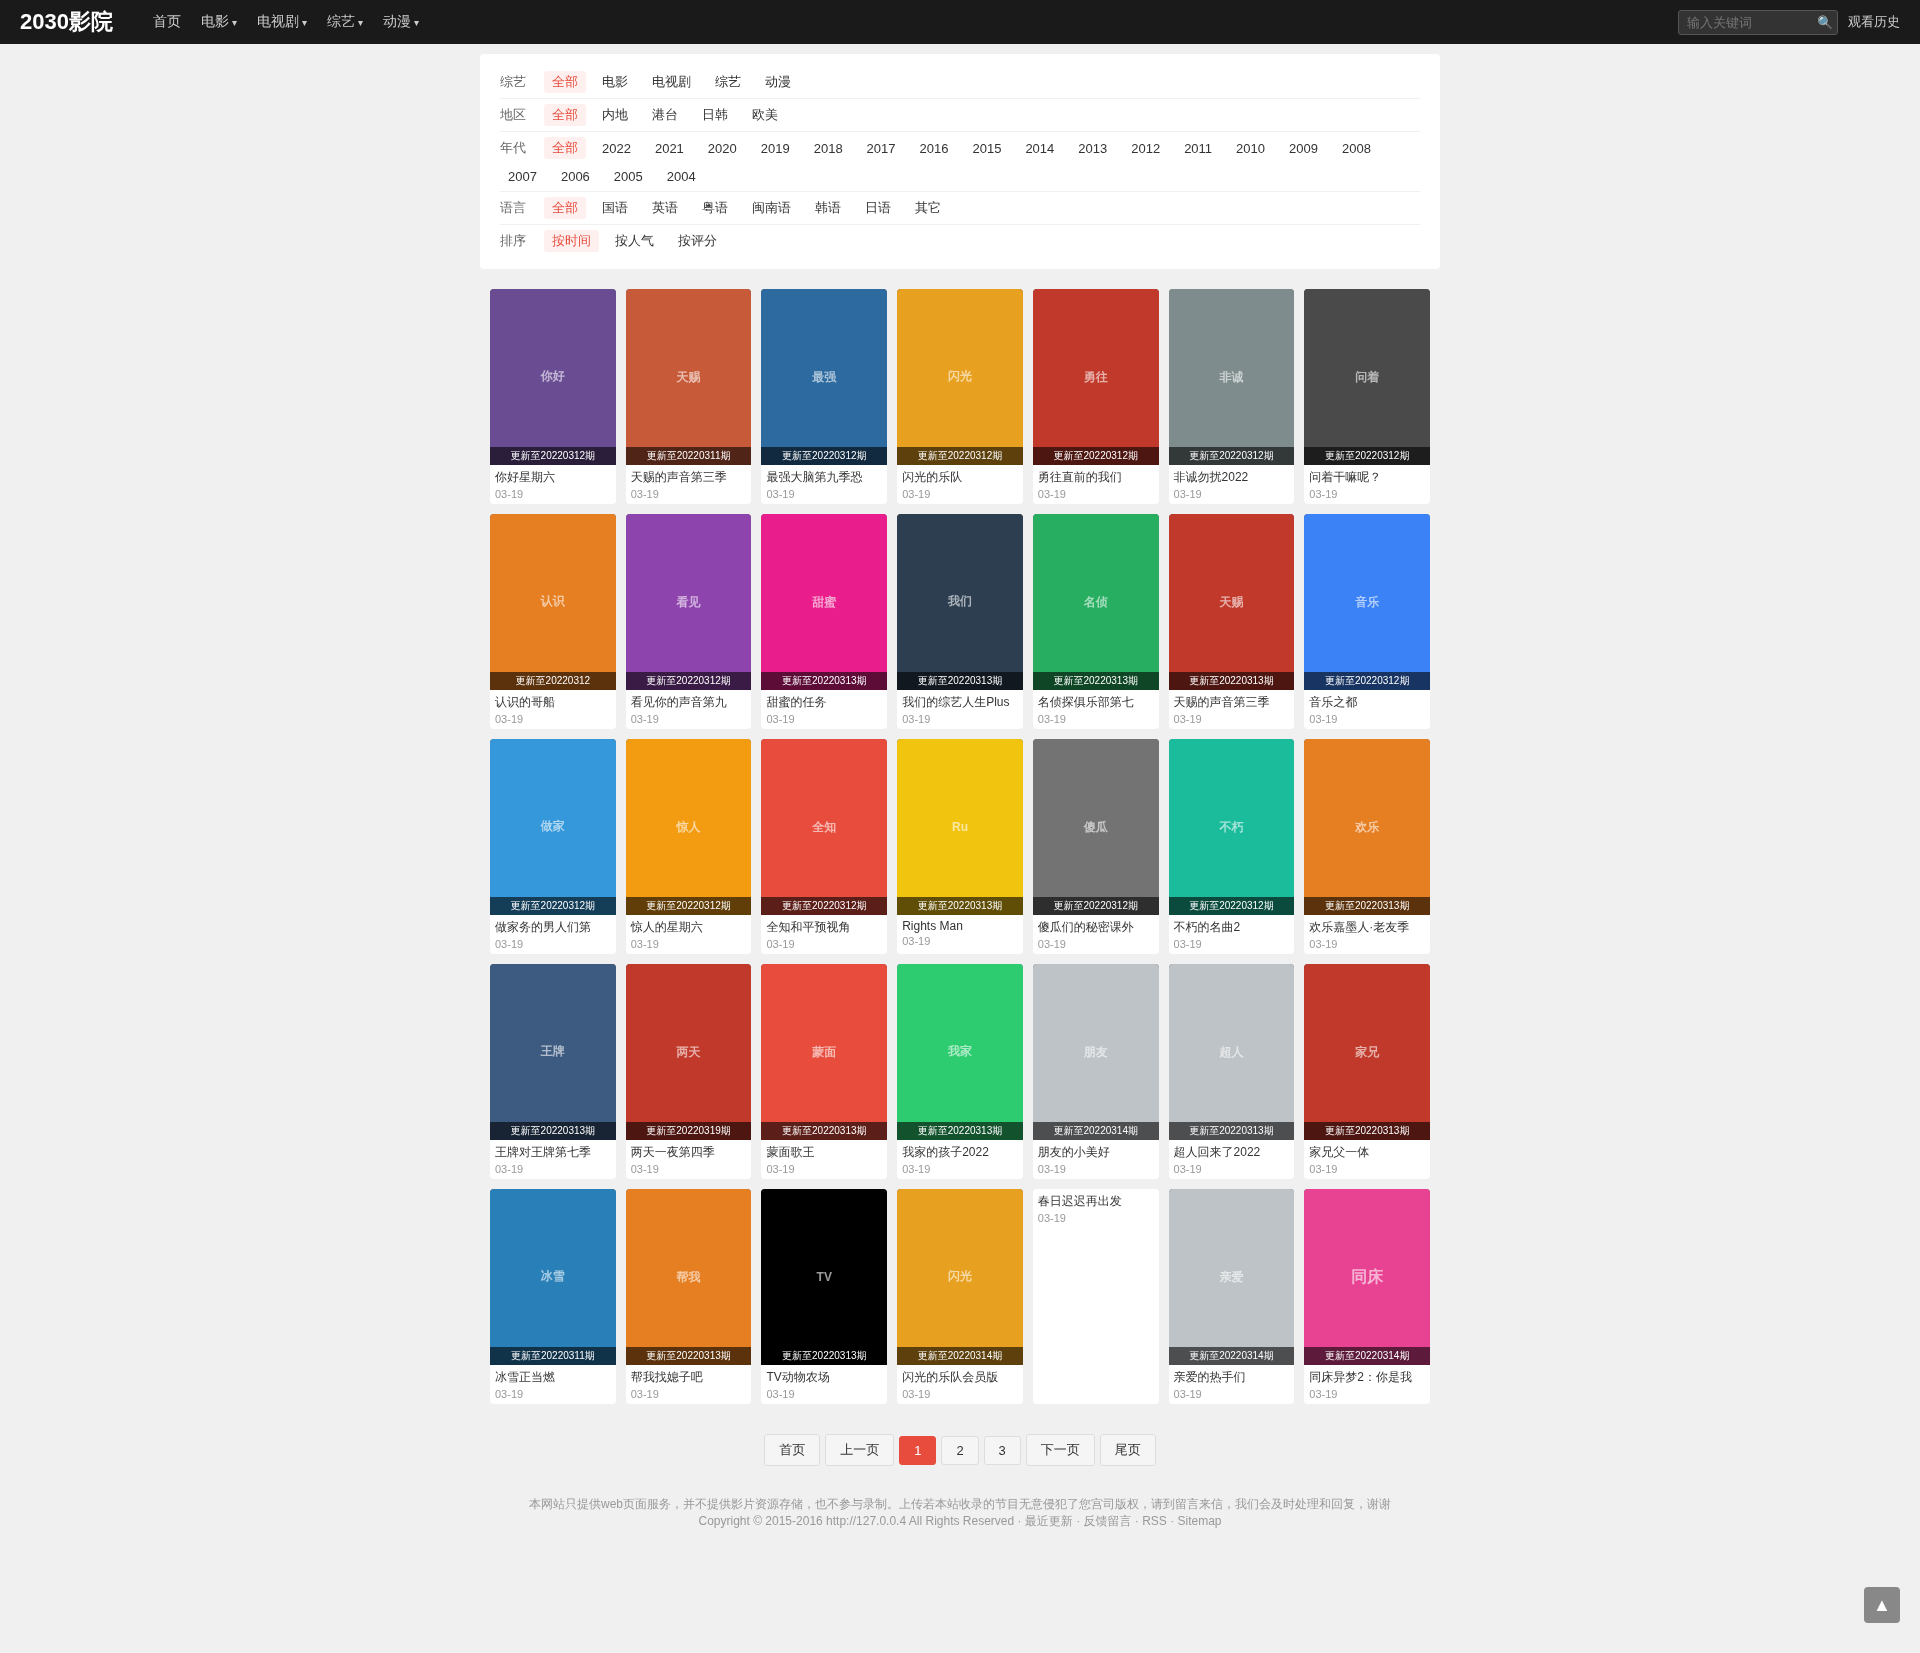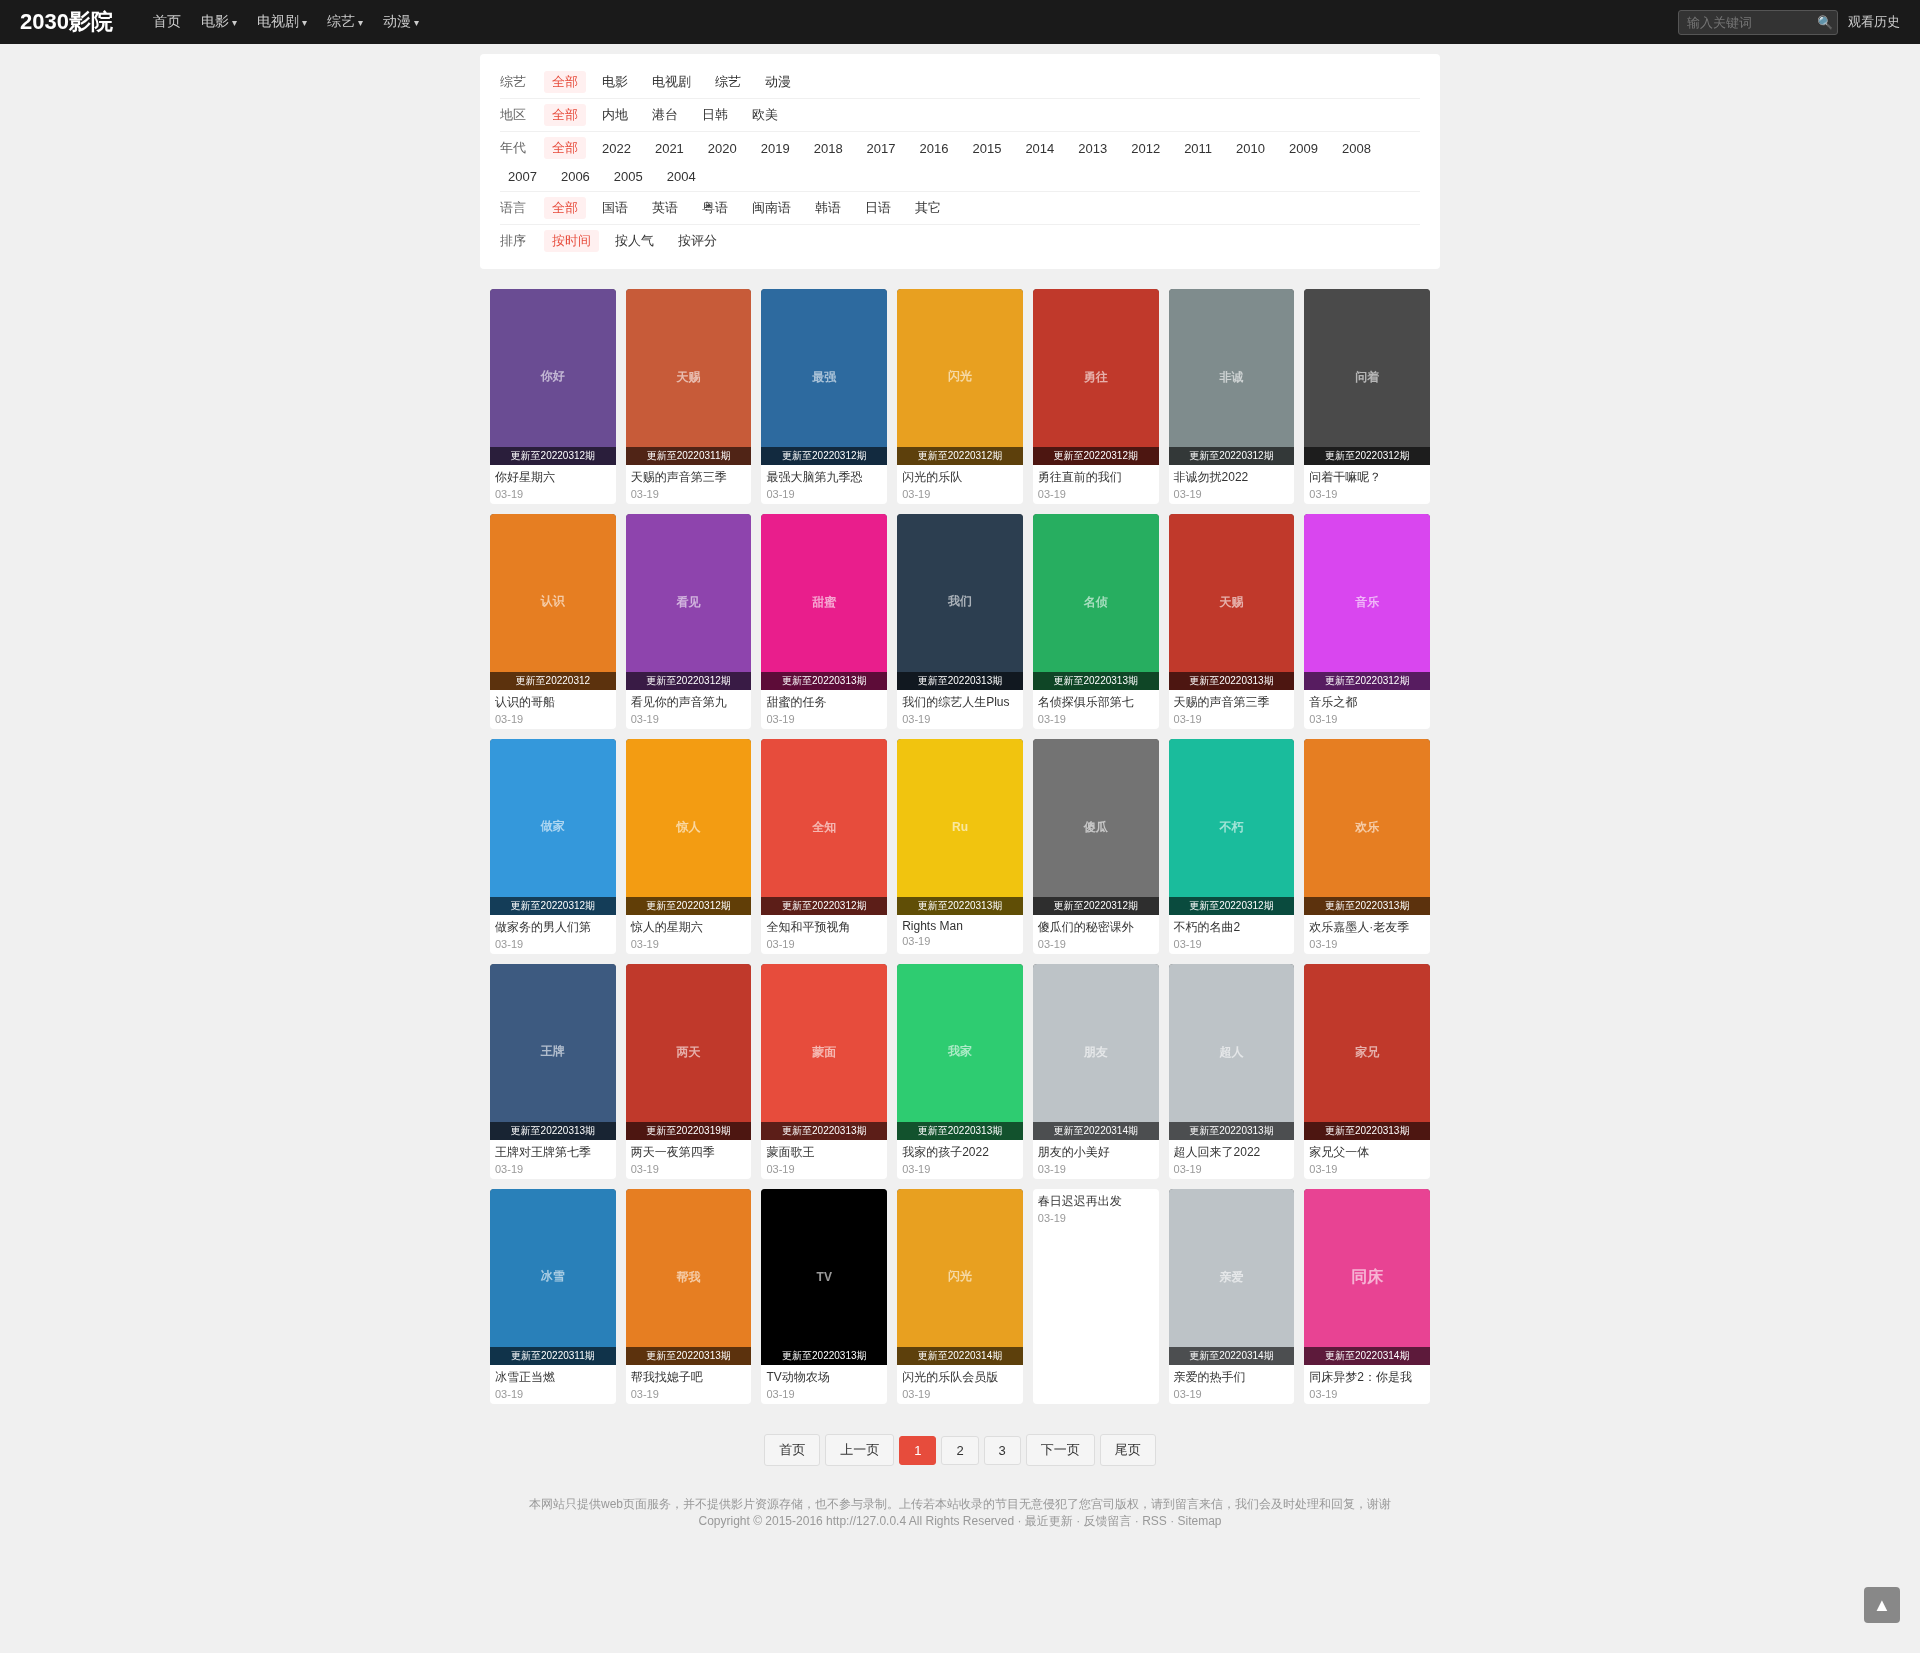--- a/index.html
+++ b/index.html
@@ -421,21 +421,21 @@
         <div class="card-color-block" style="background:#c0392b">
           <span style="font-size:12px;text-align:center;padding:4px;">天赐</span>
         </div>
         <div class="card-badge">更新至20220313期</div>
       </div>
       <div class="card-title">天赐的声音第三季</div>
       <div class="card-date">03-19</div>
     </div>
       <div class="card">
       <div class="card-img-wrap">
-        <div class="card-color-block" style="background:#d946ef">
+        <div class="card-color-block" style="background:#3b82f6">
           <span style="font-size:12px;text-align:center;padding:4px;">音乐</span>
         </div>
         <div class="card-badge">更新至20220312期</div>
       </div>
       <div class="card-title">音乐之都</div>
       <div class="card-date">03-19</div>
     </div>
       <div class="card">
       <div class="card-img-wrap">
         <div class="card-color-block" style="background:#3498db">

